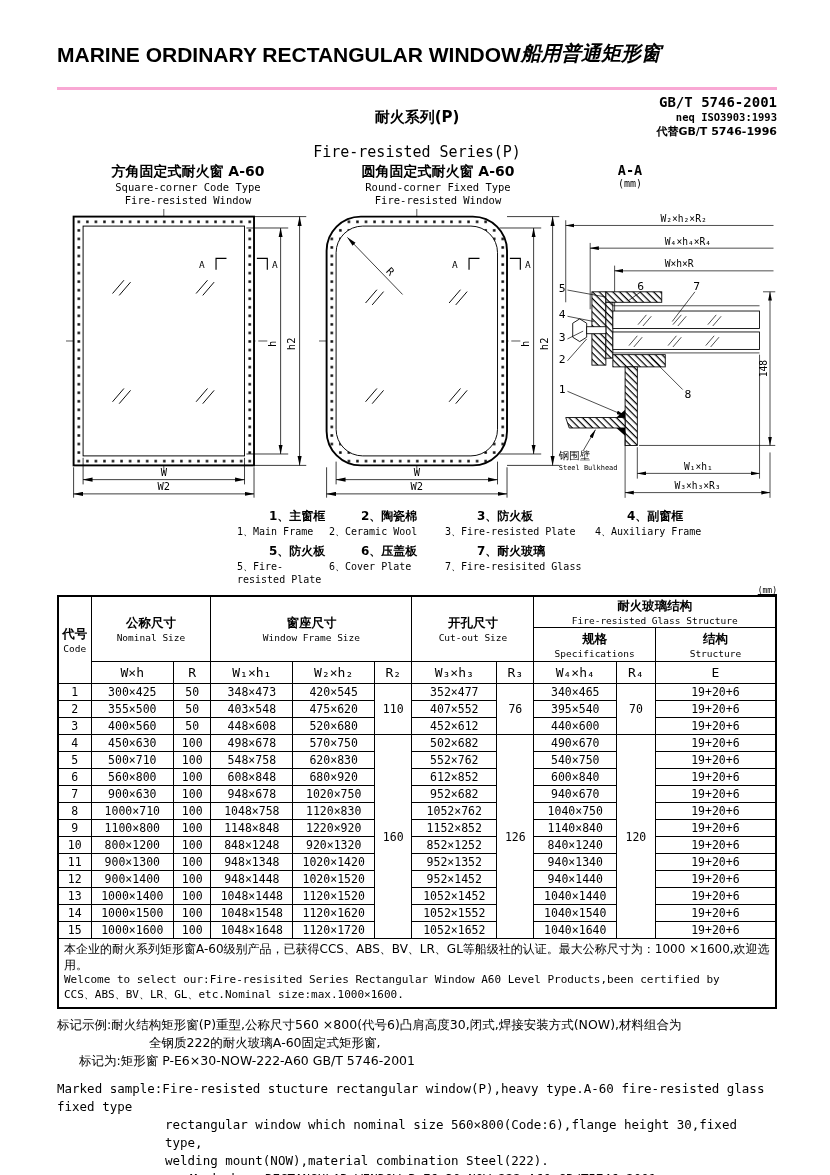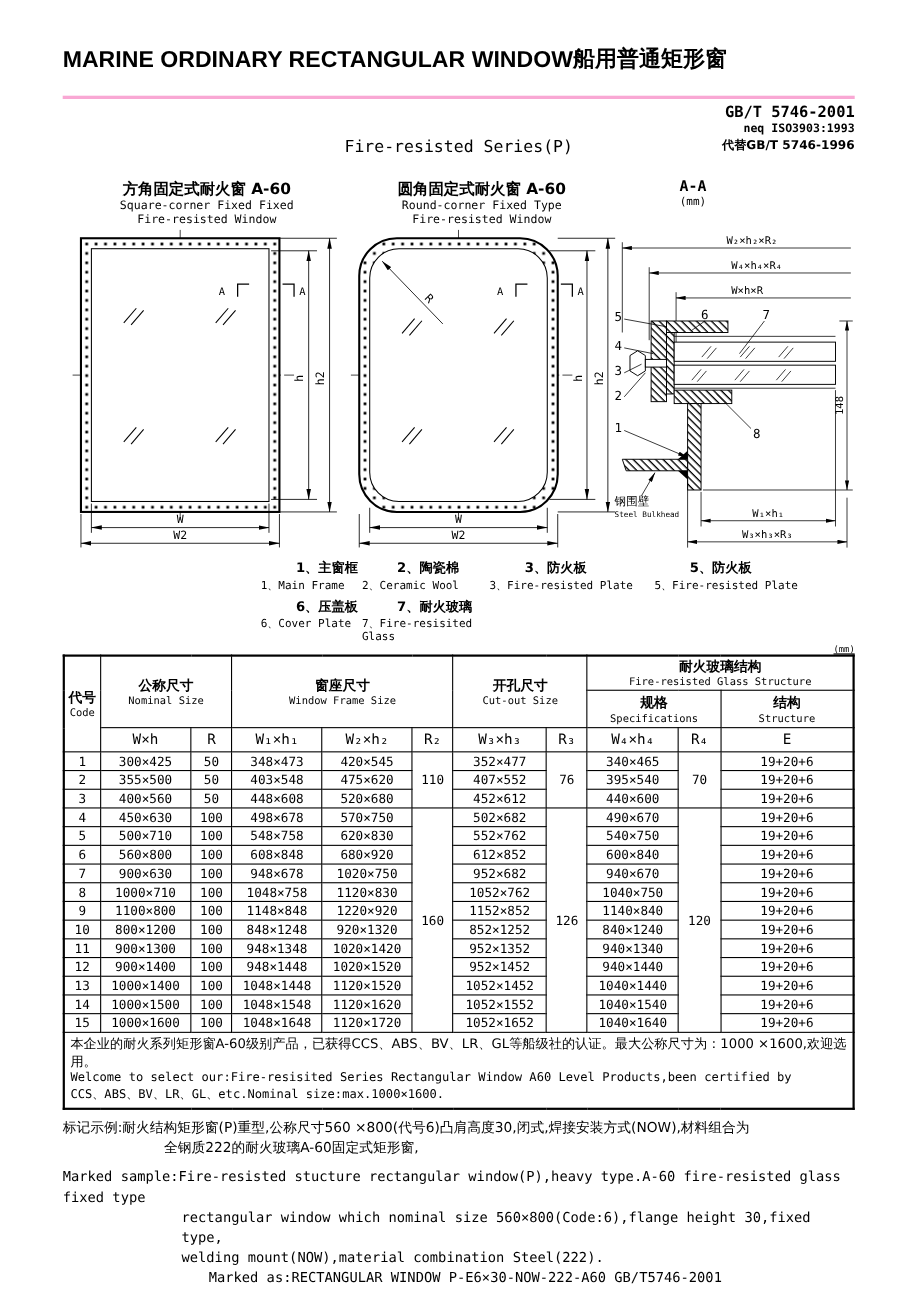--- a/index.html
+++ b/index.html
@@ -8,21 +8,21 @@
     width:830px; height:1175px; background:#fff; color:#000;
     font-family:"DejaVu Sans Mono", monospace;
   }
   .page { padding:40px 53px 0 57px; }
   .zh { font-family:"DejaVu Sans","Liberation Sans",sans-serif; }
 
   
   .hdr { display:flex; align-items:flex-end;
          border-bottom:3px solid #f9a8d4; padding-bottom:20px; }
   .hdr-en { font-family:"Liberation Sans",sans-serif; font-weight:bold; font-size:21px; }
-  .hdr-zh { font-size:20px; font-weight:bold; }
+  .hdr-zh { font-size:20px; font-weight:bold;font-style:italic; }
 
   .subhdr { position:relative; height:70px; }
   .stds { position:absolute; top:3px; right:0; text-align:right; line-height:1.3; font-weight:bold; }
   .stds .s1 { font-size:14px; }
   .stds .s2 { font-size:10.5px; }
   .stds .s3 { font-size:11px; }
   .series { position:absolute; top:18px; left:0; width:100%; text-align:center; }
   .series-zh { font-size:15px; font-weight:bold; }
   .series-en { font-size:15px; margin-top:16px; }
 
@@ -100,30 +100,31 @@
     <div class="hdr-zh zh">船用普通矩形窗</div>
   </div>
 
   <div class="subhdr">
     <div class="stds">
       <div class="s1">GB/T 5746-2001</div>
       <div class="s2">neq ISO3903:1993</div>
       <div class="s3 zh">代替GB/T 5746-1996</div>
     </div>
     <div class="series">
+      <div class="series-zh zh">耐火系列(P)</div>
       <div class="series-en">Fire-resisted Series(P)</div>
     </div>
   </div>
 
   <div class="diagrams">
 
     <div class="dcol dcol1">
       <div class="dtitle">
         <div class="dtitle-zh zh">方角固定式耐火窗  A-60</div>
-        <div class="dtitle-en">Square-corner Fixed Fixed</div>
+        <div class="dtitle-en">Square-corner Code Type</div>
         <div class="dtitle-en">Fire-resisted Window</div>
       </div>
       <svg width="245" viewBox="0 0 258 306">
         <line x1="103" y1="0" x2="103" y2="278" class="cl"></line>
         <line x1="0" y1="139" x2="212" y2="139" class="cl"></line>
         <rect x="8" y="8" width="190" height="262" fill="url(#frameDots)" stroke="#000" stroke-width="2"></rect>
         <rect x="18" y="18" width="170" height="242" fill="#fff" stroke="#000" stroke-width="1"></rect>
         <use href="#gmark" transform="translate(58,82)"></use>
           <use href="#gmark" transform="translate(146,82)"></use>
         <use href="#gmark" transform="translate(58,196)"></use>
@@ -314,20 +315,24 @@
       </div>
     <div>
         <div class="leg-zh zh">2、陶瓷棉</div>
         <div class="leg-en">2、Ceramic Wool</div>
       </div>
     <div>
         <div class="leg-zh zh">3、防火板</div>
         <div class="leg-en">3、Fire-resisted Plate</div>
       </div>
     <div>
+        <div class="leg-zh zh">4、副窗框</div>
+        <div class="leg-en">4、Auxiliary Frame</div>
+      </div>
+    <div>
         <div class="leg-zh zh">5、防火板</div>
         <div class="leg-en">5、Fire-resisted Plate</div>
       </div>
     <div>
         <div class="leg-zh zh">6、压盖板</div>
         <div class="leg-en">6、Cover Plate</div>
       </div>
     <div>
         <div class="leg-zh zh">7、耐火玻璃</div>
         <div class="leg-en">7、Fire-resisited Glass</div>
@@ -561,20 +566,21 @@
           <div class="note-en">Welcome to select our:Fire-resisited Series Rectangular Window A60 Level Products,been certified by</div>
           <div class="note-en">CCS、ABS、BV、LR、GL、etc.Nominal size:max.1000×1600.</div>
         </td>
       </tr>
     </tbody>
   </table>
 
   <div class="marking">
     <div class="zh mk-zh1">标记示例:耐火结构矩形窗(P)重型,公称尺寸560 ×800(代号6)凸肩高度30,闭式,焊接安装方式(NOW),材料组合为</div>
     <div class="zh mk-zh2">全钢质222的耐火玻璃A-60固定式矩形窗,</div>
+    <div class="zh mk-zh3">标记为:矩形窗  P-E6×30-NOW-222-A60  GB/T 5746-2001</div>
     <div class="mk-en">
       <div class="mk-en1">Marked sample:Fire-resisted stucture rectangular window(P),heavy type.A-60 fire-resisted glass fixed type</div>
       <div class="mk-en2">rectangular window which nominal size 560×800(Code:6),flange height 30,fixed type,</div>
       <div class="mk-en3">welding mount(NOW),material combination Steel(222).</div>
       <div class="mk-en4">Marked as:RECTANGULAR WINDOW  P-E6×30-NOW-222-A60  GB/T5746-2001</div>
     </div>
   </div>
 
 </div>
 

